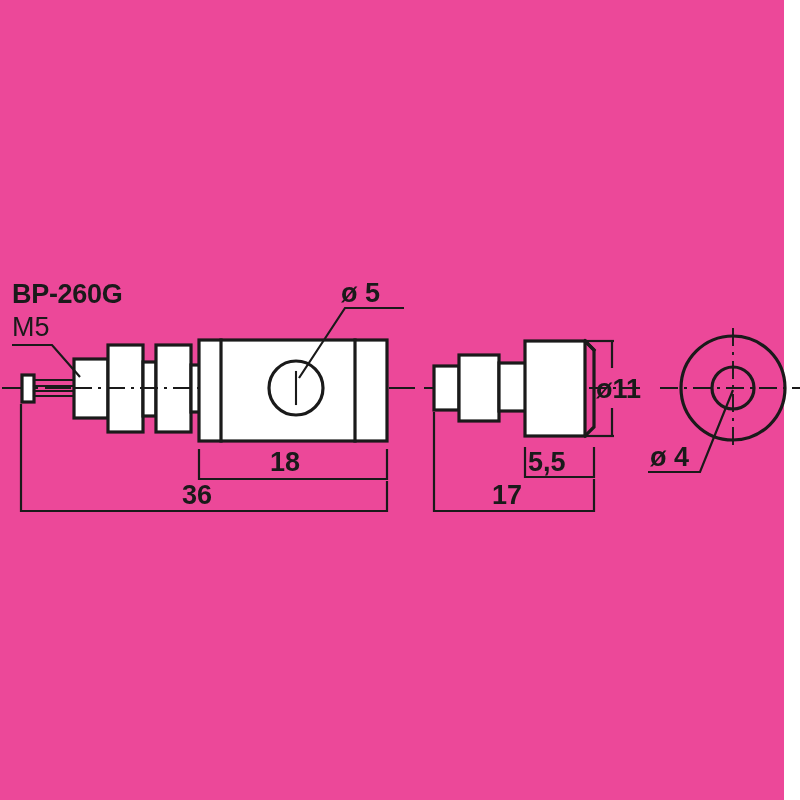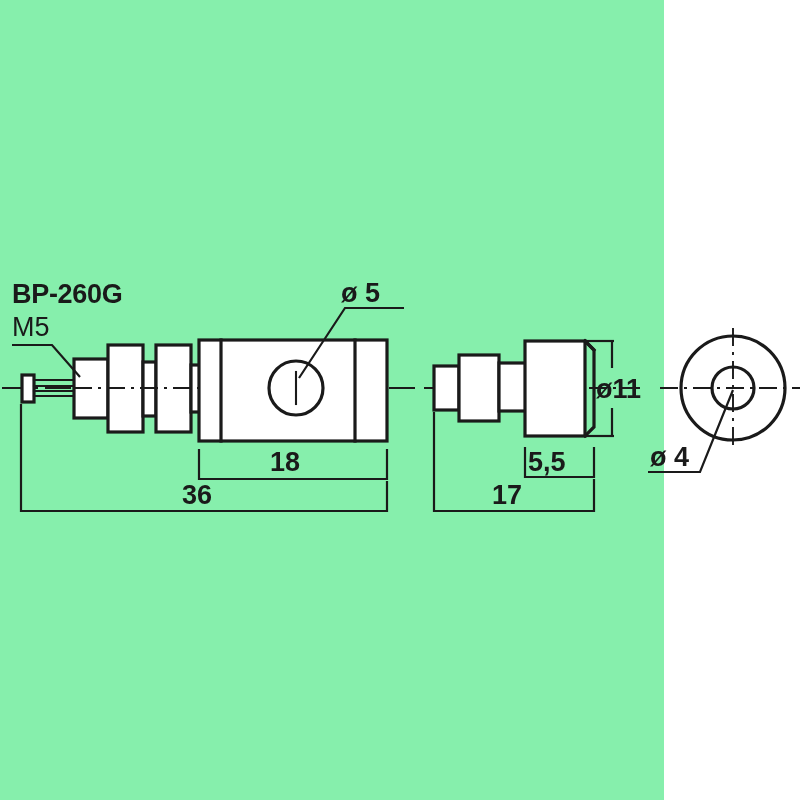--- a/index.html
+++ b/index.html
@@ -9,23 +9,23 @@
     background: #ffffff;
   }
   body {
     width: 800px;
     height: 800px;
     font-family: "Liberation Sans", sans-serif;
     overflow: hidden;
   }
   #drawing-root {
     position: relative;
-    width: 664px;
+    width: 784px;
     height: 800px;
-    background: #86efac;
+    background: #ec4899;
   }
   svg#technical-drawing {
     display: block;
     width: 800px;
     height: 800px;
   }
   
   .outline {
     fill: none;
     stroke: #1a1a1a;

